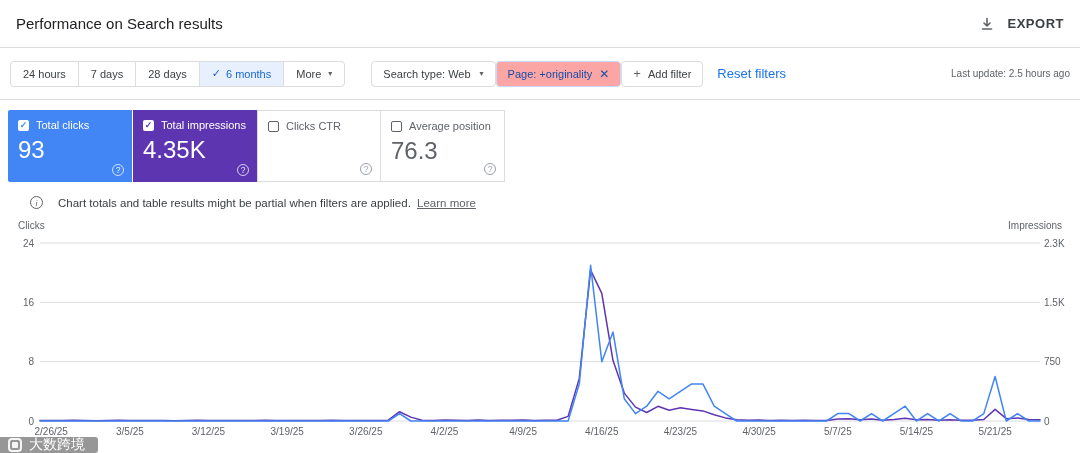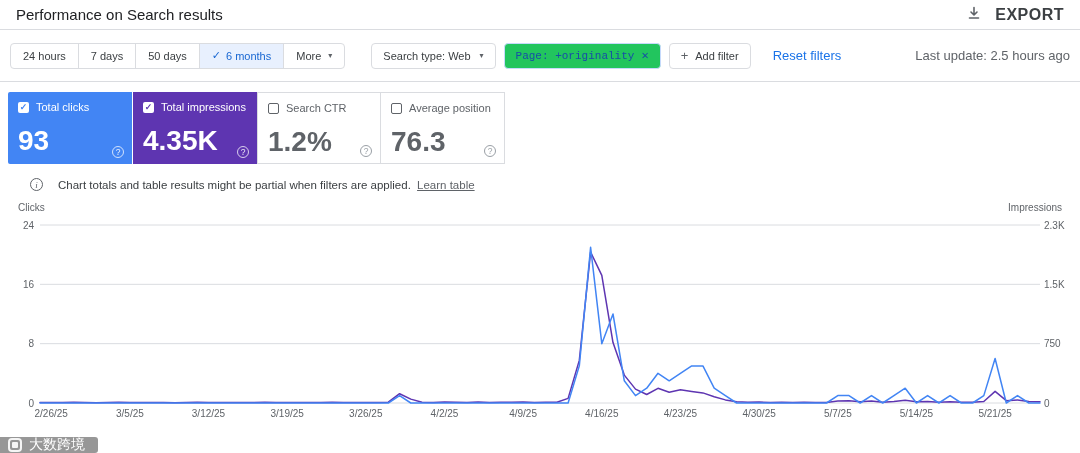--- a/index.html
+++ b/index.html
@@ -2,56 +2,56 @@
 <html><head>
 <meta charset="utf-8">
 <style>
   * { box-sizing: border-box; }
   html,body { margin:0; padding:0; }
   body {
     width:1080px; height:453px; position:relative; overflow:hidden;
     background:#fff; font-family:"Liberation Sans", sans-serif; color:#202124;
   }
   
-  .header { height:30px; display:flex; align-items:center; padding:0 16px; border-bottom:1px solid #dadce0; }
+  .header { height:48px; display:flex; align-items:center; padding:0 16px; border-bottom:1px solid #dadce0; }
   .page-title { font-size:15px; color:#202124; }
-  .export-btn { margin-left:auto; display:flex; align-items:flex-start; gap:14px; cursor:pointer;
-    font-size:16px; font-weight:bold; letter-spacing:.5px; color:#3c4043; }
+  .export-btn { margin-left:auto; display:flex; align-items:flex-end; gap:14px; cursor:pointer;
+    font-size:13px; font-weight:bold; letter-spacing:.5px; color:#3c4043; }
   
   .toolbar { height:52px; display:flex; align-items:center; padding:0 10px; border-bottom:1px solid #dadce0; }
   .range-group { display:flex; }
   .range-btn { height:26px; padding:0 12px; border:1px solid #dadce0; background:#fff; margin-left:-1px;
     display:flex; align-items:center; gap:5px; font-size:11px; color:#3c4043; cursor:pointer; white-space:nowrap;text-align:center; }
   .range-btn:first-child { border-radius:4px 0 0 4px; margin-left:0; }
   .range-btn:last-child  { border-radius:0 4px 4px 0; }
   .range-btn.selected { background:#e8f0fe; color:#1967d2; position:relative; z-index:1; }
   .check-glyph { font-size:11px; }
   .caret { font-size:8px; color:#5f6368; margin-left:2px; }
-  .chips { display:flex; align-items:center; gap:8px; margin-left:26px; }
+  .chips { display:flex; align-items:center; margin-left:26px; }
   .chip { height:26px; padding:0 11px; border:1px solid #dadce0; border-radius:4px; background:#fff;
     display:flex; align-items:center; gap:7px; font-size:11px; color:#3c4043; cursor:pointer; white-space:nowrap; }
-  .chip.active { background:#22c55e; border-color:#c6dafc; color:#174ea6;font-family:Liberation Mono, monospace; }
+  .chip.active { background:#fca5a5; border-color:#c6dafc; color:#174ea6; }
   .chip .close-x { font-size:12px; color:#174ea6; cursor:pointer; }
   .plus-glyph { font-size:13px; color:#5f6368; }
   .reset-link { margin-left:14px; font-size:13px; color:#1a73e8; cursor:pointer; white-space:nowrap; }
-  .last-update { margin-left:auto; font-size:13px; color:#5f6368; white-space:nowrap; }
+  .last-update { margin-left:auto; font-size:10px; color:#5f6368; white-space:nowrap; }
   
   .cards { display:flex; padding:10px 0 0 8px; }
   .card { width:124px; height:72px; position:relative; padding:9px 10px; cursor:pointer; }
   .card.c0 { background:#4285f4; color:#fff; margin-right:1px; border-radius:2px 0 0 2px; }
   .card.c1 { background:#5e35b1; color:#fff; }
   .card.c2 { background:#fff; border:1px solid #dadce0; color:#5f6368; }
   .card.c3 { background:#fff; border:1px solid #dadce0; border-left:none; color:#5f6368; }
   .card-top { display:flex; align-items:center; gap:7px; font-size:11px; }
   .cb { width:11px; height:11px; border-radius:2px; flex:none; display:flex; align-items:center; justify-content:center;
     font-size:9px; font-weight:bold; line-height:1; }
   .card.c0 .cb { background:#fff; color:#4285f4; }
   .card.c1 .cb { background:#fff; color:#5e35b1; }
   .card.c2 .cb, .card.c3 .cb { border:1.5px solid #5f6368; color:transparent; }
-  .card-value { font-size:28px; margin-top:12px; font-weight:700; }
+  .card-value { font-size:24px; margin-top:5px; font-weight:400; }
   .help { position:absolute; right:8px; bottom:6px; width:12px; height:12px; border-radius:50%;
     display:flex; align-items:center; justify-content:center; font-size:8.5px; cursor:pointer; }
   .card.c0 .help, .card.c1 .help { border:1px solid rgba(255,255,255,.75); color:rgba(255,255,255,.9); }
   .card.c2 .help, .card.c3 .help { border:1px solid #9aa0a6; color:#9aa0a6; }
   
   .banner { display:flex; align-items:center; gap:15px; padding:14px 0 0 30px; font-size:11.5px; color:#3c4043; }
   .info-icon { width:13px; height:13px; flex:none; border-radius:50%; border:1px solid #5f6368; color:#5f6368;
     display:flex; align-items:center; justify-content:center; font-size:9px; font-style:italic;
     font-family:"Liberation Serif", serif; }
   .learn-more { color:#5f6368; text-decoration:underline; margin-left:3px; cursor:pointer; }
@@ -81,21 +81,21 @@
 
 <div class="toolbar">
   <div class="range-group">
     <button class="range-btn">
       <span>24 hours</span>
     </button>
     <button class="range-btn">
       <span>7 days</span>
     </button>
     <button class="range-btn">
-      <span>50 days</span>
+      <span>28 days</span>
     </button>
     <button class="range-btn selected">
       <span class="check-glyph">✓</span>
       <span>6 months</span>
     </button>
     <button class="range-btn">
       <span>More</span>
       <span class="caret">▾</span>
     </button>
   </div>
@@ -132,40 +132,39 @@
     <div class="card-top">
       <span class="cb">✓</span>
       <span>Total impressions</span>
     </div>
     <div class="card-value">4.35K</div>
     <span class="help">?</span>
   </div>
   <div class="card c2">
     <div class="card-top">
       <span class="cb"></span>
-      <span>Search CTR</span>
-    </div>
-    <div class="card-value">1.2%</div>
+      <span>Clicks CTR</span>
+    </div>
     <span class="help">?</span>
   </div>
   <div class="card c3">
     <div class="card-top">
       <span class="cb"></span>
       <span>Average position</span>
     </div>
     <div class="card-value">76.3</div>
     <span class="help">?</span>
   </div>
 </div>
 
 <div class="banner">
   <span class="info-icon">i</span>
   <span>
     <span>Chart totals and table results might be partial when filters are applied.</span>
-    <span class="learn-more">Learn table</span>
+    <span class="learn-more">Learn more</span>
   </span>
 </div>
 
 <div class="chart-wrap">
   <svg id="chart-svg" width="1080" height="241" viewBox="0 0 1080 241">
       <line x1="40" y1="26" x2="1040" y2="26" stroke="#dadce0" stroke-width="1"></line>
       <text x="34" y="29.5" text-anchor="end" font-size="10" fill="#5f6368">24</text>
       <text x="1044" y="29.5" text-anchor="start" font-size="10" fill="#5f6368">2.3K</text>
       <line x1="40" y1="85.33333333333334" x2="1040" y2="85.33333333333334" stroke="#dadce0" stroke-width="1"></line>
       <text x="34" y="88.83333333333334" text-anchor="end" font-size="10" fill="#5f6368">16</text>

